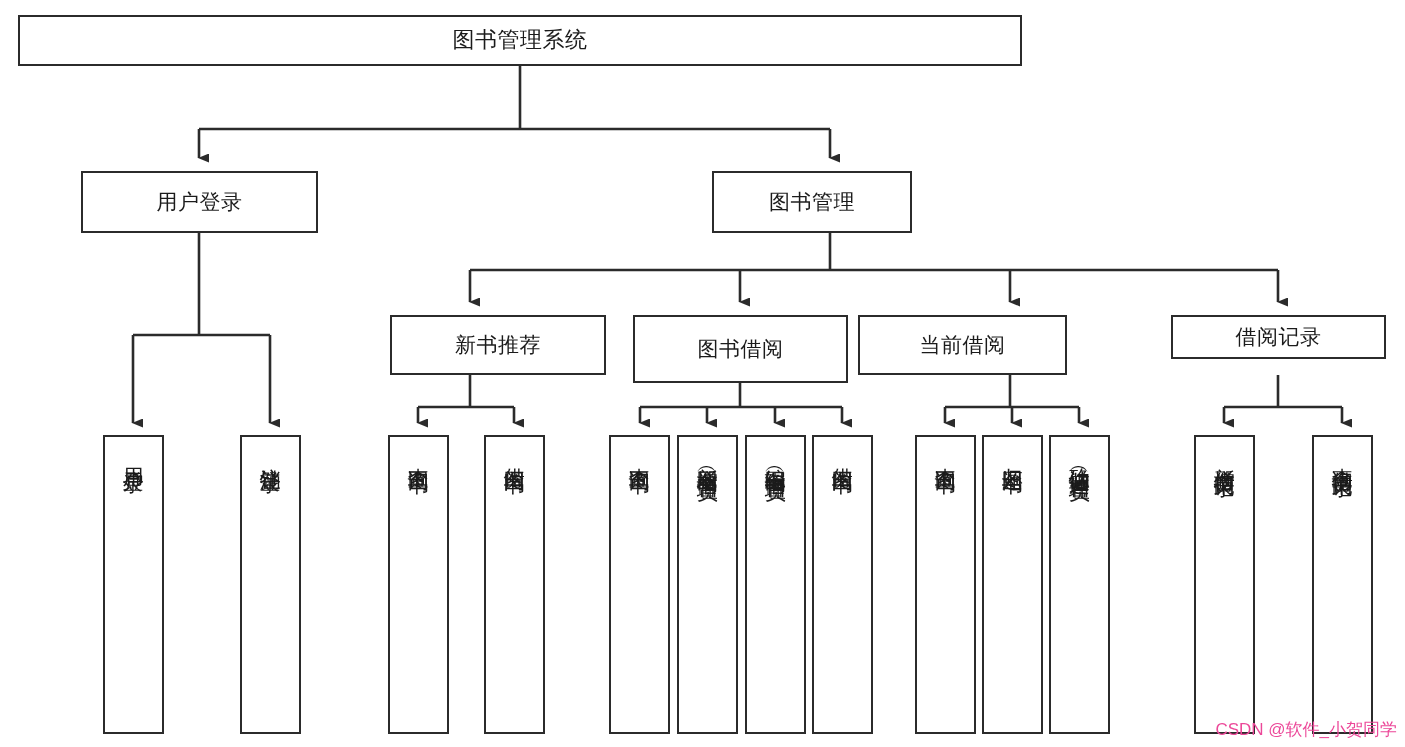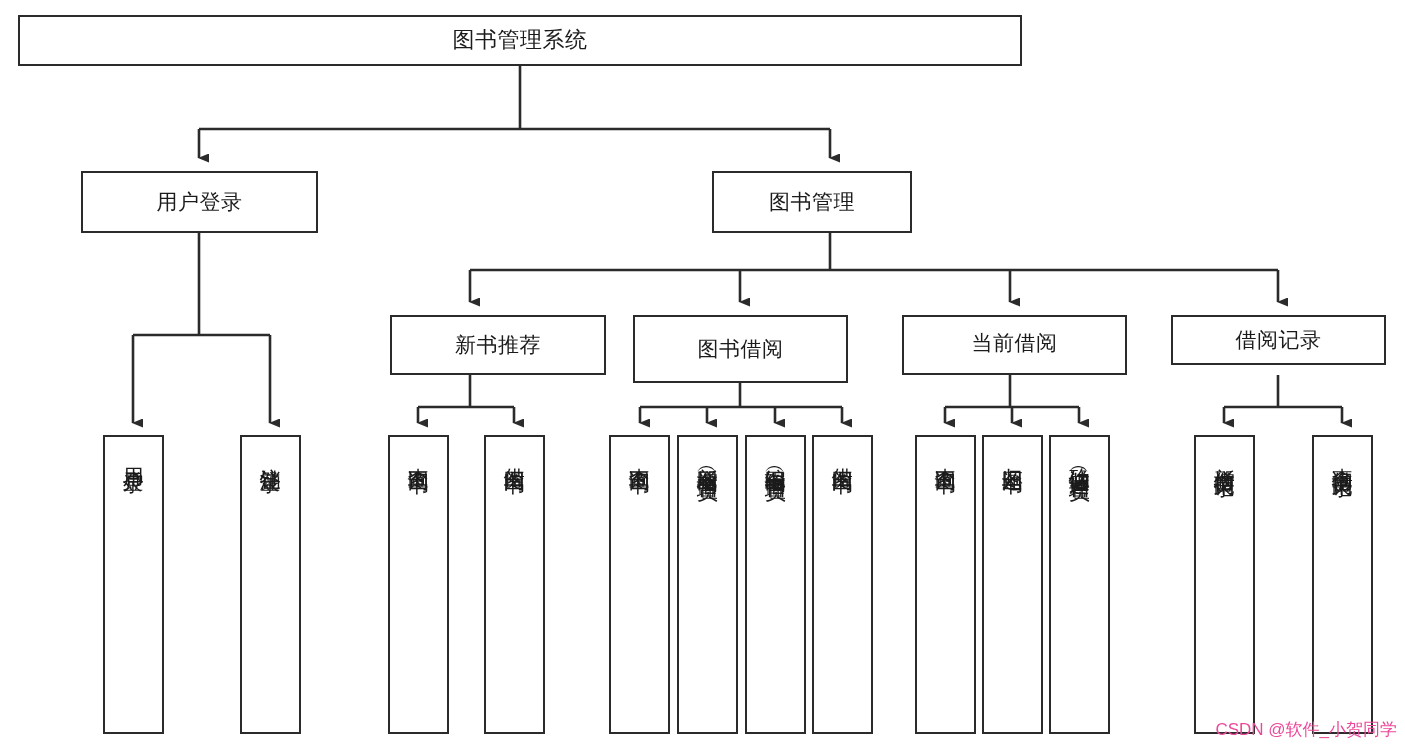--- a/index.html
+++ b/index.html
@@ -138,24 +138,24 @@
   <div class="node horiz" style="left:712px; top:171px; width:200px; height:62px;">
     <span class="label">图书管理</span>
   </div>
 
   <div class="node horiz" style="left:376px; top:315px; width:216px; height:60px;margin-left:14px;">
     <span class="label">新书推荐</span>
   </div>
   <div class="node horiz" style="left:633px; top:315px; width:215px; height:68px;">
     <span class="label">图书借阅</span>
   </div>
-  <div class="node horiz" style="left:902px; top:315px; width:225px; height:60px;font-family:Liberation Mono, monospace;">
+  <div class="node horiz" style="left:858px; top:315px; width:209px; height:60px;">
     <span class="label">当前借阅</span>
   </div>
-  <div class="node horiz" style="left:1171px; top:315px; width:215px; height:50px;">
+  <div class="node horiz" style="left:1171px; top:315px; width:215px; height:44px;">
     <span class="label">借阅记录</span>
   </div>
 
   <div class="node vert" style="left:103px; top:435px; width:61px; height:299px;">
     <span class="label">用户登录</span>
   </div>
   <div class="node vert" style="left:240px; top:435px; width:61px; height:299px;">
     <span class="label">注销登录</span>
   </div>
 

